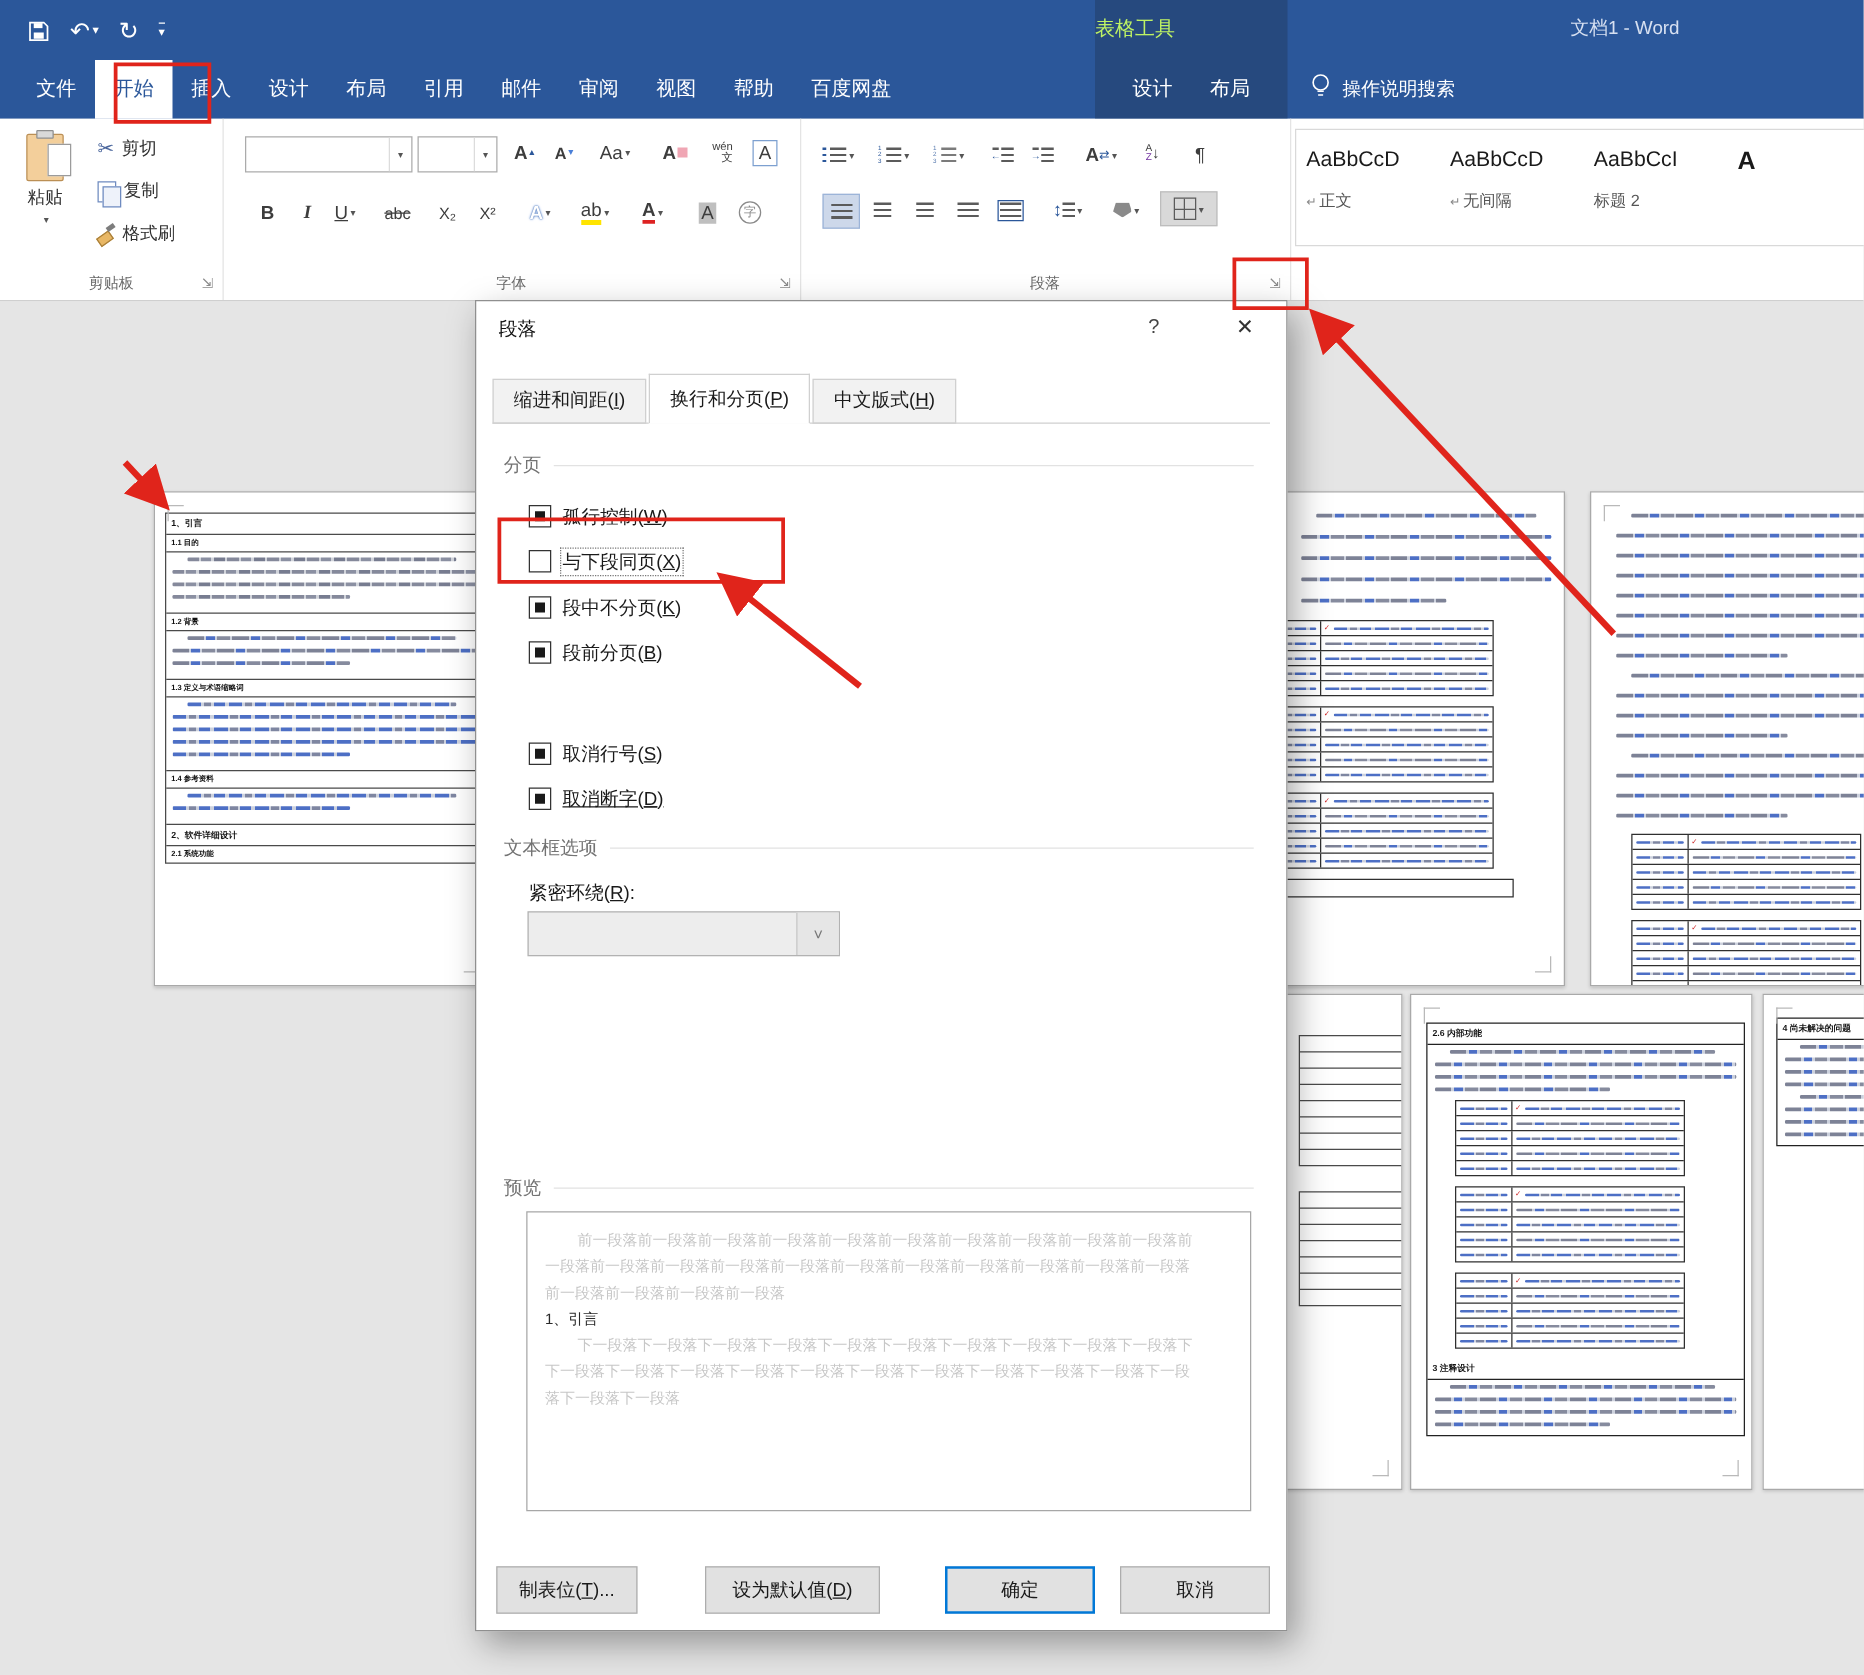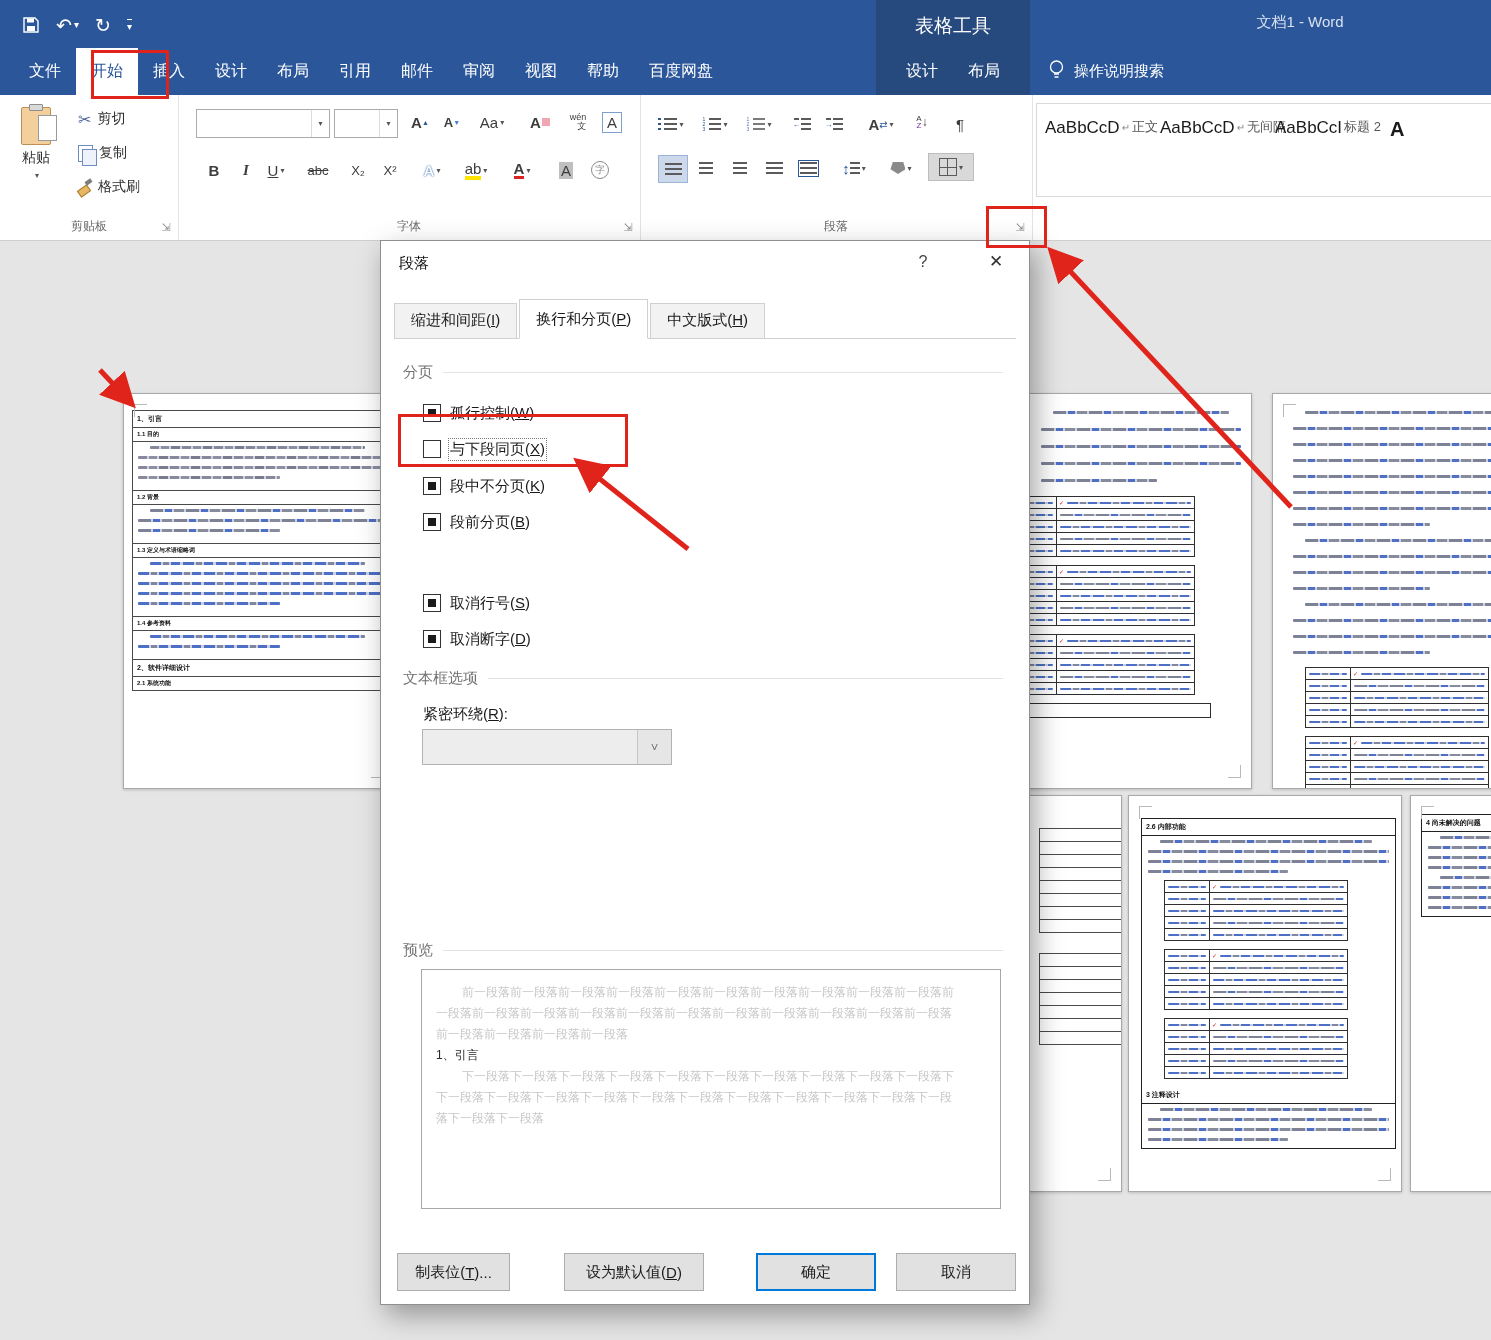--- a/index.html
+++ b/index.html
@@ -11,21 +11,21 @@
   
   .titlebar{position:absolute;left:0;top:0;width:1491px;height:95px;background:#2b579a;z-index:5}
   .qat{position:absolute;left:22px;top:8px;height:34px;display:flex;align-items:center;gap:16px;color:#fff}
   .qat .qbtn{color:#fff;font-size:19px;line-height:1;cursor:default;display:flex;align-items:center}
   .qat .tiny{font-size:10px;margin-left:2px}
   .qat-caret{font-size:10px;color:#fff;border-top:1px solid #fff;padding-top:1px}
   .tabs{position:absolute;left:14px;bottom:0;height:47px;display:flex;align-items:stretch;z-index:7}
   .rtab{color:#fff;font-size:16px;padding:0 15px;display:flex;align-items:center;white-space:nowrap}
   .rtab.active{background:#fff;color:#2b579a}
   .ctxblock{position:absolute;left:876px;top:0;width:154px;height:95px;background:#26497e;z-index:6}
-  .ctxtitle{position:absolute;top:13px;width:100%;text-align:center;color:#ffffff;font-size:19px}
+  .ctxtitle{position:absolute;top:13px;width:100%;color:#bef264;font-size:16px}
   .ctxtabs{position:absolute;bottom:0;left:0;width:100%;height:47px;display:flex;justify-content:center}
   .tellme{position:absolute;left:1048px;bottom:11px;display:flex;align-items:center;gap:9px;color:#fff;font-size:15px;z-index:7}
   .doc-title{position:absolute;left:1160px;top:13px;width:280px;text-align:center;color:#d7e0f1;font-size:15px;z-index:6}
   
   .ribbon{position:absolute;left:0;top:95px;width:1491px;height:145px;background:#fff;border-bottom:1px solid #cfcfcf;z-index:5}
   .rgroup{position:absolute;top:0;bottom:0;border-right:1px solid #e4e4e4}
   .rgroup-label{position:absolute;bottom:5px;left:0;right:0;text-align:center;font-size:12px;color:#6a6a6a}
   .launcher{position:absolute;right:5px;bottom:6px;font-size:11px;color:#8b8b8b;width:14px;height:14px;line-height:14px;text-align:center}
   .ri{position:absolute;width:28px;height:26px;display:flex;align-items:center;justify-content:center;font-size:15px;color:#3d3d3d}
   .caret{font-size:8px;color:#555;margin-left:2px}
@@ -66,21 +66,21 @@
   .ic-align{width:17px;height:13px;background:repeating-linear-gradient(to bottom,#5b5b5b 0 2px,transparent 2px 5px)}
   .ri.active-btn{background:#cdd8ea;border:1px solid #9cb4d8}
   .ic-bucket{width:15px;height:12px;background:#8a8a8a;clip-path:polygon(15% 0,85% 0,100% 60%,50% 100%,0 60%);}
   .ic-borders{width:16px;height:16px;border:1px solid #5b5b5b;background:
       linear-gradient(#5b5b5b,#5b5b5b) 50% 0/1px 100% no-repeat,
       linear-gradient(#5b5b5b,#5b5b5b) 0 50%/100% 1px no-repeat}
   .sorticon{display:flex;flex-direction:column;font-size:8px;line-height:7px;color:#3d3d3d;align-items:center}
   .sorticon .z{color:#7030a0}
   
   .stylebox{position:absolute;left:1036px;top:8px;width:470px;height:92px;border:1px solid #d9d9d9;background:#fff;display:flex;overflow:hidden}
-  .styleitem{width:107px;padding:14px 0 0 8px;display:flex;flex-direction:row;gap:2px}
+  .styleitem{width:107px;padding:14px 0 0 8px;display:flex;flex-direction:column;gap:14px}
   .stylesample{font-size:17px;color:#1a1a1a;white-space:nowrap}
   .stylesample.h1s{font-weight:bold;font-size:20px}
   .stylelabel{font-size:13px;color:#555;white-space:nowrap}
   .retmark{font-size:10px;color:#888;margin-right:2px}
   
   .page{position:absolute;background:#fff;border:1px solid #a9a9a9;box-shadow:0 1px 3px rgba(0,0,0,.18);z-index:10;overflow:hidden}
   .page::before,.page::after{content:"";position:absolute;width:12px;height:12px;border-color:#b9b9b9;border-style:solid;z-index:1}
   .page::before{left:9px;top:9px;border-width:0 0 1px 1px;border-color:#b9b9b9 transparent transparent #b9b9b9;border-width:1px 0 0 1px;border-top-color:transparent;border-left-color:transparent;border-right:1px solid #b9b9b9;border-bottom:1px solid #b9b9b9;border-right-color:transparent;border-bottom-color:transparent;border-top:1px solid #b9b9b9;border-left:1px solid #b9b9b9;border-top-color:transparent;border-left-color:transparent}
   .page::before{border:0;border-left:1px solid #b9b9b9;border-top:1px solid #b9b9b9;left:10px;top:10px}
   .page::after{border:0;border-right:1px solid #b9b9b9;border-bottom:1px solid #b9b9b9;right:10px;bottom:10px}
@@ -895,21 +895,21 @@
       </div>
     </div>
 
   <div id="chkGroup1">
       <div class="chkrow" style="top: 350px;">
         <span class="chk">
           <span class="fill"></span>
         </span>
         <span class="chklabel">取消行号(<u>S</u>)</span>
       </div>
-      <div class="chkrow" style="top: 386px;">
+      <div class="chkrow" style="top: 386px; text-decoration: underline;">
         <span class="chk">
           <span class="fill"></span>
         </span>
         <span class="chklabel">取消断字(<u>D</u>)</span>
       </div>
     </div>
 
   <div class="dsec-head" style="top:428px">
     <span class="t" id="secTitle2">文本框选项</span>
       <span class="ln"></span>

